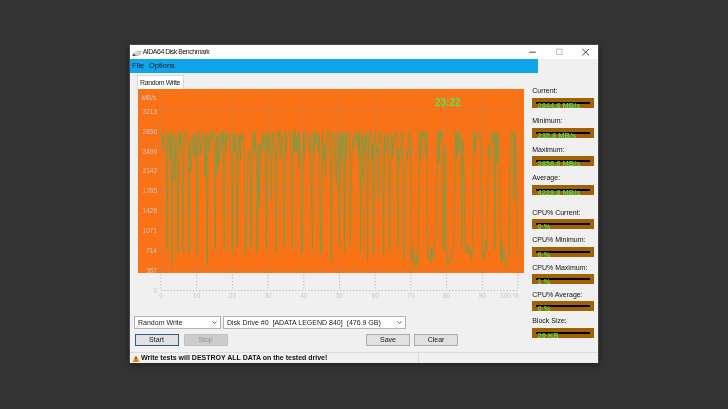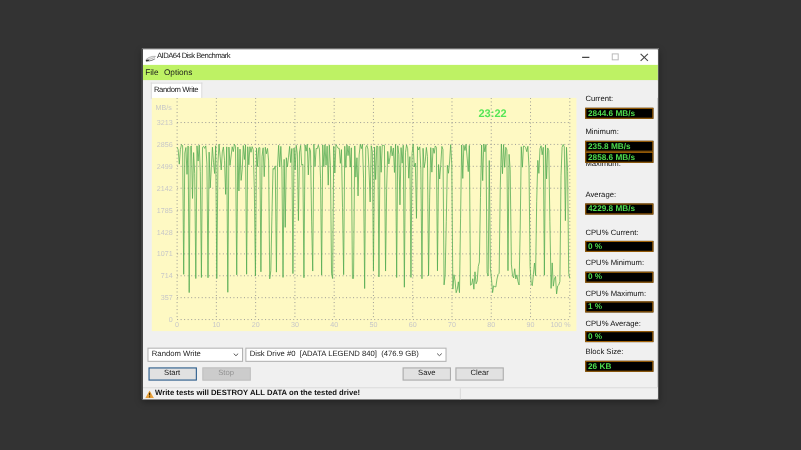--- a/index.html
+++ b/index.html
@@ -7,34 +7,34 @@
 body { background:#333333; font-family:"Liberation Sans", sans-serif; }
 .abs { position:absolute; }
 #win {
   position:absolute; left:129px; top:44px; width:470px; height:319px;
   background:#f0f0f0; border:1px solid #484848;
   box-shadow:0 2px 6px rgba(0,0,0,0.35);
   filter:blur(0.3px);
 }
 #titlebar { position:absolute; left:0; top:0; width:468px; height:14px; background:#ffffff; }
 #title { position:absolute; left:12.7px; top:3px; font-size:7px; letter-spacing:-0.5px; color:#1a1a1a; }
-#menubar { position:absolute; left:0; top:14px; width:468px; height:14px; background:#bef264; }
+#menubar { position:absolute; left:0; top:14px; width:408px; height:14px; background:#0ea5e9; }
 .menuitem { position:absolute; top:2px; font-size:7.5px; color:#1a1a1a; }
 #tabstrip { position:absolute; left:0; top:28px; width:468px; height:16px; background:#f0f0f0; }
 #tab {
   position:absolute; left:6.5px; top:1.5px; width:47px; height:15px;
   background:#ffffff; border:1px solid #d9d9d9; border-bottom:none;
   font-size:7px; letter-spacing:-0.38px; color:#1a1a1a; text-align:center; line-height:14px;
 }
-#chart { position:absolute; left:7.5px; top:44px; width:386px; height:212px; background:#fef9c3;text-align:center; }
+#chart { position:absolute; left:7.5px; top:44px; width:386px; height:184px; background:#f97316;text-align:center; }
 #rpanel { position:absolute; left:402px; top:36px; width:66px; height:260px; }
 .grp-label { position:absolute; left:0; font-size:7px; color:#111; }
 .grp-box {
   position:absolute; left:0; width:62px; height:10px; background:#000;
-  border:1px solid #a16207;
+  border:4px solid #a16207;
   color:#4ddb4d; font-size:7.5px; font-weight:bold; line-height:8px; padding-left:2px;
 }
 .dd {
   position:absolute; height:13px; background:#ffffff; border:1px solid #b3b3b3;
   font-size:7px; color:#1a1a1a; line-height:11px; padding-left:3px;
 }
 .dd .arr { position:absolute; right:3px; top:4px; width:5px; height:3px; }
 .dd .arr svg { display:block; }
 .btn {
   position:absolute; width:44px; height:12px; background:#e1e1e1; border:1px solid #adadad;
@@ -121,21 +121,21 @@
 <polyline points="23.0,44.7 24.0,47.2 25.0,60.2 26.0,46.8 27.0,42.4 28.0,43.4 29.0,160.4 30.0,50.1 31.0,45.1 32.0,69.5 33.0,43.7 34.0,177.0 35.0,44.8 36.0,43.6 37.0,91.4 38.0,49.7 39.0,68.6 40.0,164.2 41.1,43.6 42.1,57.4 43.1,42.9 44.1,66.8 45.1,163.3 46.1,44.9 47.1,44.0 48.1,45.9 49.1,43.6 50.1,60.2 51.1,163.5 52.1,49.3 53.1,81.8 54.1,63.5 55.1,44.8 56.1,58.5 57.1,68.7 58.1,43.5 59.1,164.2 60.1,59.4 61.1,42.1 62.1,53.0 63.1,65.5 64.1,49.1 65.1,44.6 66.1,56.7 67.1,87.7 68.1,44.5 69.1,176.7 70.1,44.7 71.1,61.3 72.1,52.8 73.1,44.4 74.1,48.8 75.1,42.2 76.1,44.0 77.2,160.9 78.2,44.7 79.2,84.6 80.2,46.6 81.2,75.0 82.2,64.8 83.2,43.4 84.2,56.0 85.2,42.6 86.2,160.3 87.2,44.4 88.2,60.8 89.2,44.4 90.2,49.4 91.2,44.3 92.2,46.9 93.2,82.8 94.2,161.9 95.2,45.7 96.2,62.5 97.2,45.4 98.2,45.2 99.2,158.1 100.2,53.4 101.2,45.4 102.2,71.6 103.2,44.9 104.2,50.8 105.2,45.9 106.2,57.3 107.2,164.5 108.2,157.1 109.2,107.6 110.2,64.1 111.2,65.0 112.2,61.8 113.3,158.4 114.3,62.5 115.3,43.1 116.3,62.8 117.3,44.1 118.3,65.5 119.3,163.2 120.3,55.9 121.3,117.7 122.3,54.4 123.3,62.7 124.3,53.9 125.3,44.1 126.3,58.8 127.3,46.0 128.3,159.7 129.3,45.5 130.3,65.5 131.3,43.1 132.3,51.1 133.3,111.5 134.3,49.2 135.3,43.2 136.3,61.1 137.3,60.4 138.3,163.5 139.3,42.8 140.3,48.4 141.3,42.2 142.3,70.0 143.3,45.4 144.3,48.3 145.3,112.0 146.3,157.4 147.3,42.1 148.4,62.3 149.4,45.9 150.4,46.2 151.4,43.0 152.4,46.5 153.4,73.0 154.4,161.1 155.4,42.8 156.4,62.6 157.4,42.6 158.4,61.2 159.4,43.9 160.4,79.3 161.4,42.9 162.4,61.7 163.4,159.9 164.4,164.2 165.4,44.0 166.4,68.3 167.4,42.5 168.4,44.1 169.4,45.8 170.4,45.9 171.4,59.5 172.4,47.0 173.4,99.7 174.4,160.7 175.4,44.0 176.4,63.2 177.4,42.6 178.4,52.5 179.4,43.8 180.4,62.9 181.4,45.4 182.4,164.1 183.4,164.1 184.5,43.7 185.5,72.0 186.5,54.4 187.5,89.1 188.5,51.8 189.5,42.3 190.5,46.1 191.5,42.1 192.5,72.9 193.5,173.3 194.5,45.0 195.5,43.2 196.5,46.6 197.5,66.4 198.5,94.6 199.5,43.5 200.5,49.0 201.5,157.1 202.5,44.7 203.5,74.2 204.5,43.7 205.5,44.3 206.5,162.7 207.5,43.9 208.5,67.6 209.5,43.2 210.5,43.2 211.5,43.3 212.5,157.4 213.5,82.2 214.5,48.6 215.5,60.1 216.5,53.9 217.5,43.8 218.5,52.7 219.6,45.5 220.6,67.8 221.6,42.3 222.6,163.3 223.6,43.5 224.6,51.5 225.6,97.2 226.6,45.2 227.6,59.3 228.6,43.0 229.6,172.1 230.6,49.8 231.6,42.8 232.6,46.2 233.6,73.0 234.6,53.4 235.6,163.2 236.6,50.4 237.6,42.1 238.6,62.8 239.6,59.3 240.6,109.5 241.6,44.3 242.6,47.3 243.6,44.5 244.6,65.2 245.6,164.4 246.6,45.8 247.6,63.4 248.6,57.6 249.6,45.0 250.6,53.4 251.6,161.7 252.6,90.2 253.6,45.2 254.6,67.5 255.7,45.6 256.7,50.4 257.7,43.7 258.7,44.9 259.7,157.2 260.7,60.6 261.7,73.7 262.7,60.7 263.7,44.1 264.7,47.0 265.7,170.0 266.7,161.4 267.7,112.5 268.7,61.3 269.7,68.5 270.7,58.3 271.7,42.5 272.7,60.2 273.7,173.8 274.7,160.8 275.7,166.4 276.7,177.1 277.7,174.1 278.7,167.2 279.7,177.1 280.7,109.3 281.7,42.8 282.7,73.2 283.7,43.1 284.7,47.8 285.7,42.2 286.7,54.7 287.7,67.0 288.7,43.2 289.7,170.3 290.8,169.5 291.8,164.4 292.8,173.9 293.8,158.1 294.8,169.0 295.8,166.6 296.8,153.3 297.8,149.2 298.8,90.6 299.8,42.8 300.8,75.2 301.8,42.1 302.8,49.0 303.8,42.3 304.8,158.9 305.8,161.9 306.8,56.9 307.8,155.0 308.8,164.2 309.8,177.0 310.8,170.8 311.8,171.6 312.8,171.8 313.8,164.7 314.8,160.4 315.8,159.4 316.8,81.2 317.8,42.1 318.8,68.9 319.8,42.4 320.8,63.1 321.8,44.9 322.8,47.3 323.8,157.1 324.8,51.3 325.8,65.3 326.9,151.1 327.9,161.4 328.9,163.6 329.9,155.3 330.9,164.6 331.9,160.9 332.9,167.0 333.9,170.1 334.9,119.3 335.9,44.4 336.9,63.0 337.9,43.8 338.9,44.0 339.9,45.3 340.9,48.9 341.9,44.0 342.9,62.7 343.9,153.3 344.9,168.6 345.9,170.7 346.9,160.7 347.9,150.1 348.9,161.6 349.9,94.3 350.9,56.8 351.9,68.6 352.9,46.2 353.9,43.5 354.9,51.7 355.9,44.9 356.9,161.2 357.9,42.7 358.9,73.6 359.9,45.5 360.9,48.0 361.9,112.2 363.0,173.2 364.0,150.0 365.0,171.1 366.0,164.7 367.0,162.4 368.0,178.2 369.0,170.9 370.0,170.0 371.0,166.8 372.0,70.7 373.0,44.9 374.0,42.3 375.0,44.6 376.0,111.6 377.0,44.9 378.0,66.7 379.0,159.1 380.0,163.8" fill="none" stroke="#52aa52" stroke-width="0.7"></polyline>
 <text x="297" y="17" fill="#55e655" font-size="10" font-weight="bold" font-family="Liberation Sans, sans-serif">23:22</text>
 </svg>
   </div>
   <div id="rpanel">
       <div class="grp-label" style="left:0.2px; top:6px;">Current:</div>
 <div class="grp-box" style="left:-0.5px; top:16.5px;">2844.6 MB/s</div>
 <div class="grp-label" style="left:0.2px; top:36px;">Minimum:</div>
 <div class="grp-box" style="left:-0.5px; top:46.5px;">235.8 MB/s</div>
 <div class="grp-label" style="left:0.2px; top:64.5px;">Maximum:</div>
-<div class="grp-box" style="left:-0.5px; top:57px;">2858.6 MB/s</div>
+<div class="grp-box" style="left:-0.5px; top:75.0px;">2858.6 MB/s</div>
 <div class="grp-label" style="left:0.2px; top:93px;">Average:</div>
 <div class="grp-box" style="left:-0.5px; top:103.5px;">4229.8 MB/s</div>
 <div class="grp-label" style="left:0.2px; top:127.5px;">CPU% Current:</div>
 <div class="grp-box" style="left:-0.5px; top:138.0px;">0 %</div>
 <div class="grp-label" style="left:0.2px; top:155px;">CPU% Minimum:</div>
 <div class="grp-box" style="left:-0.5px; top:165.5px;">0 %</div>
 <div class="grp-label" style="left:0.2px; top:182.5px;">CPU% Maximum:</div>
 <div class="grp-box" style="left:-0.5px; top:193.0px;">1 %</div>
 <div class="grp-label" style="left:0.2px; top:209.5px;">CPU% Average:</div>
 <div class="grp-box" style="left:-0.5px; top:220.0px;">0 %</div>

